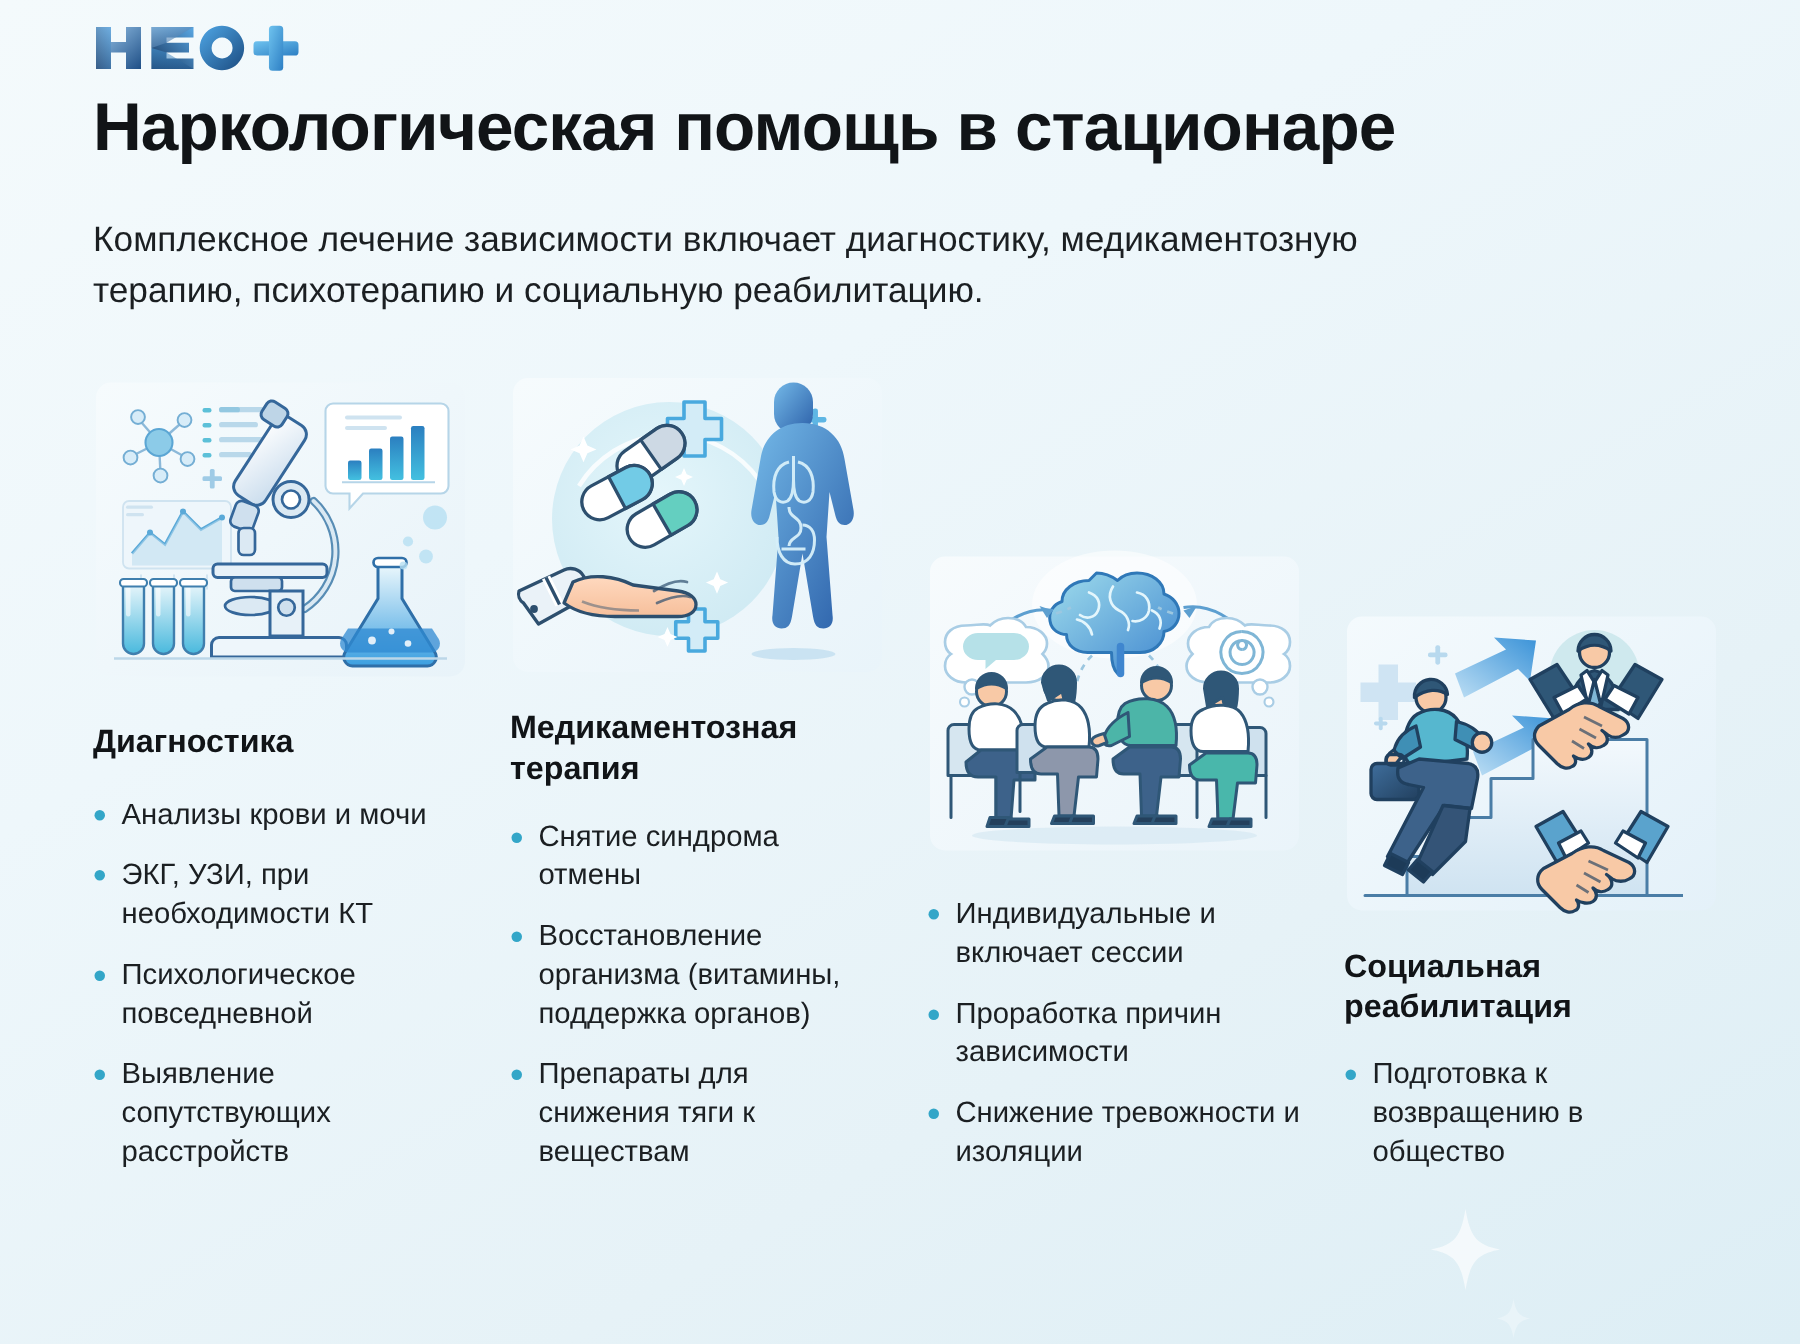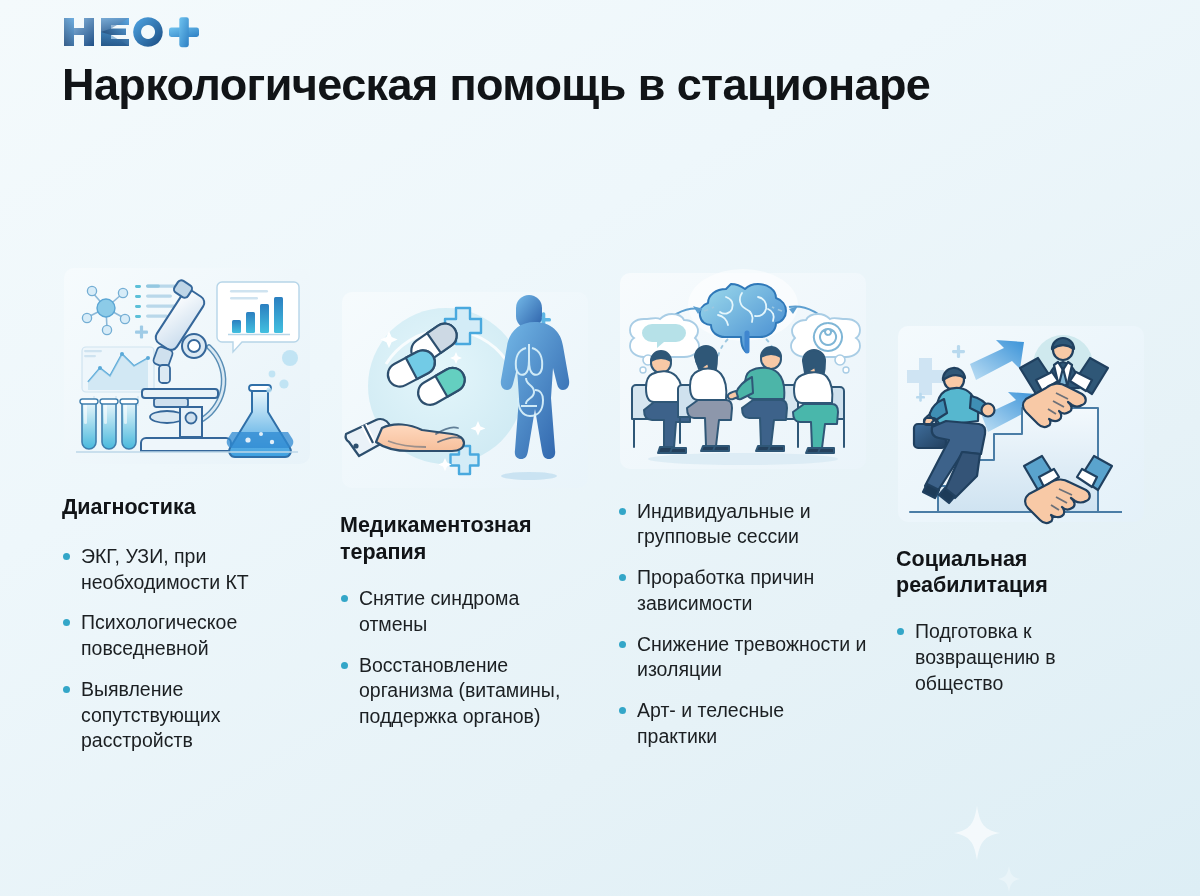--- a/index.html
+++ b/index.html
@@ -63,24 +63,24 @@
     width: 900px;
     font-size: 23.5px;
     line-height: 1.44;
     color: #1b1f22;
   }
 
   
   .columns {
     position: absolute;
     left: 48px;
-    top: 262px;
+    top: 246px;
     width: 1112px;
     display: flex;
-    align-items: center;
+    align-items: flex-end;
     gap: 0;
   }
 
   .col {
     width: 278px;
     padding: 0 14px;
   }
 
   .illus {
     width: 250px;
@@ -165,20 +165,21 @@
       <path d="M86,5.2 a14.8,14.8 0 1 1 -0.1,0 z M86,13 a7,7 0 1 0 0.1,0 z" fill="url(#lgC)"></path>
 
       <g fill="url(#lgD)">
         <rect x="107" y="15.5" width="30" height="9.5" rx="2.4"></rect>
         <rect x="117.3" y="5.2" width="9.5" height="30" rx="2.4"></rect>
       </g>
     </svg>
   </div>
 
   <h1 class="page-title">Наркологическая помощь в стационаре</h1>
+  <p class="page-subtitle">Комплексное лечение зависимости включает диагностику, медикаментозную терапию, психотерапию и социальную реабилитацию.</p>
 
   <div class="columns">
 
     <div class="col" id="col-1">
       <div class="illus">
         <svg viewBox="0 0 250 208">
           <defs>
             <linearGradient id="c1bg" x1="0" y1="0" x2="1" y2="1">
               <stop offset="0" stop-color="#f6fbfd"></stop>
                 <stop offset="1" stop-color="#e8f3f9"></stop>
@@ -325,20 +326,21 @@
             <circle cx="210" cy="112" r="3.4" opacity=".8"></circle>
             <circle cx="222" cy="122" r="4.6" opacity=".8"></circle>
             <circle cx="207" cy="128" r="2.6" opacity=".8"></circle>
           </g>
 
           <line x1="14" y1="190" x2="236" y2="190" stroke="#bcd7e8" stroke-width="1.6"></line>
         </svg>
       </div>
       <h2 class="col-title">Диагностика</h2>
       <ul class="bullets">
+        <li>Анализы крови и мочи</li>
         <li>ЭКГ, УЗИ, при необходимости КТ</li>
         <li>Психологическое повседневной</li>
         <li>Выявление сопутствующих расстройств</li>
       </ul>
     </div>
 
     <div class="col" id="col-2">
       <div class="illus">
         <svg viewBox="0 0 250 208">
           <defs>
@@ -417,20 +419,21 @@
               <path d="M181 120 h16"></path>
             </g>
             <ellipse cx="189" cy="190" rx="28" ry="4" fill="#bcdcee" opacity=".7"></ellipse>
           </g>
         </svg>
       </div>
       <h2 class="col-title">Медикаментозная терапия</h2>
       <ul class="bullets">
         <li>Снятие синдрома отмены</li>
         <li>Восстановление организма (витамины, поддержка органов)</li>
+        <li>Препараты для снижения тяги к веществам</li>
       </ul>
     </div>
 
     <div class="col" id="col-3">
       <div class="illus">
         <svg viewBox="0 0 250 208">
           <defs>
             <linearGradient id="c3bg" x1="0" y1="0" x2="1" y2="1">
               <stop offset="0" stop-color="#f7fbfd"></stop>
                 <stop offset="1" stop-color="#eaf4fa"></stop>
@@ -525,24 +528,23 @@
             <path d="M184 108 c8 -4 20 -4 25 2 5 6 6 16 5 26 l-30 0 c-6 0 -8 -6 -8 -14 0 -8 3 -12 8 -14 z" fill="#ffffff"></path>
             <path d="M186 137 l28 0 c4 0 6 3 6 8 l-1 12 -12 0 -3 24 -10 0 -1 -26 -11 0 c-5 0 -7 -4 -7 -10 z" fill="#49b7ab"></path>
             <path d="M190 181 h14 l0 5 -16 0 z" fill="#24405c"></path>
             <path d="M202 181 h14 l0 5 -16 0 z" fill="#24405c"></path>
           </g>
 
           <ellipse cx="125" cy="192" rx="95" ry="6" fill="#d5e8f2" opacity=".7"></ellipse>
         </svg>
       </div>
       <ul class="bullets">
-        <li>Индивидуальные и групповые сессии</li>
+        <li>Индивидуальные и включает сессии</li>
         <li>Проработка причин зависимости</li>
         <li>Снижение тревожности и изоляции</li>
-        <li>Арт- и телесные практики</li>
       </ul>
     </div>
 
     <div class="col" id="col-4">
       <div class="illus">
         <svg viewBox="0 0 250 208">
           <defs>
             <linearGradient id="c4bg" x1="0" y1="0" x2="1" y2="1">
               <stop offset="0" stop-color="#f4fafd"></stop>
                 <stop offset="1" stop-color="#e4f1f9"></stop>

